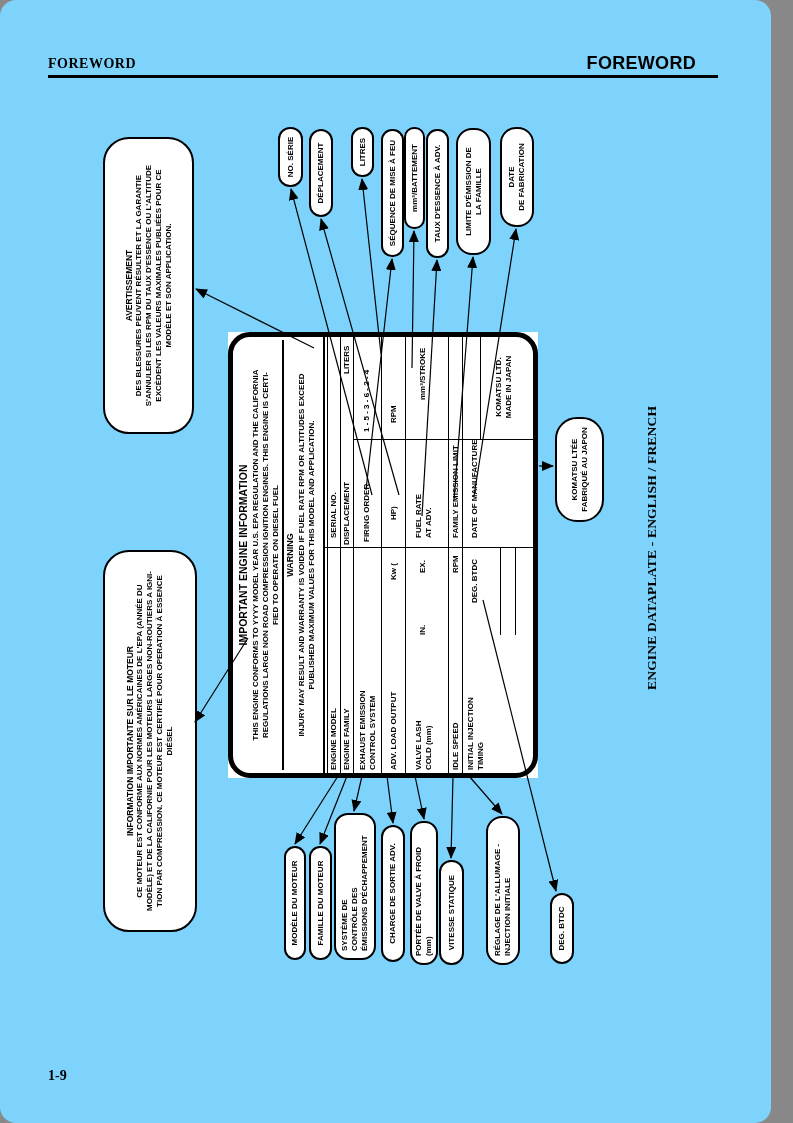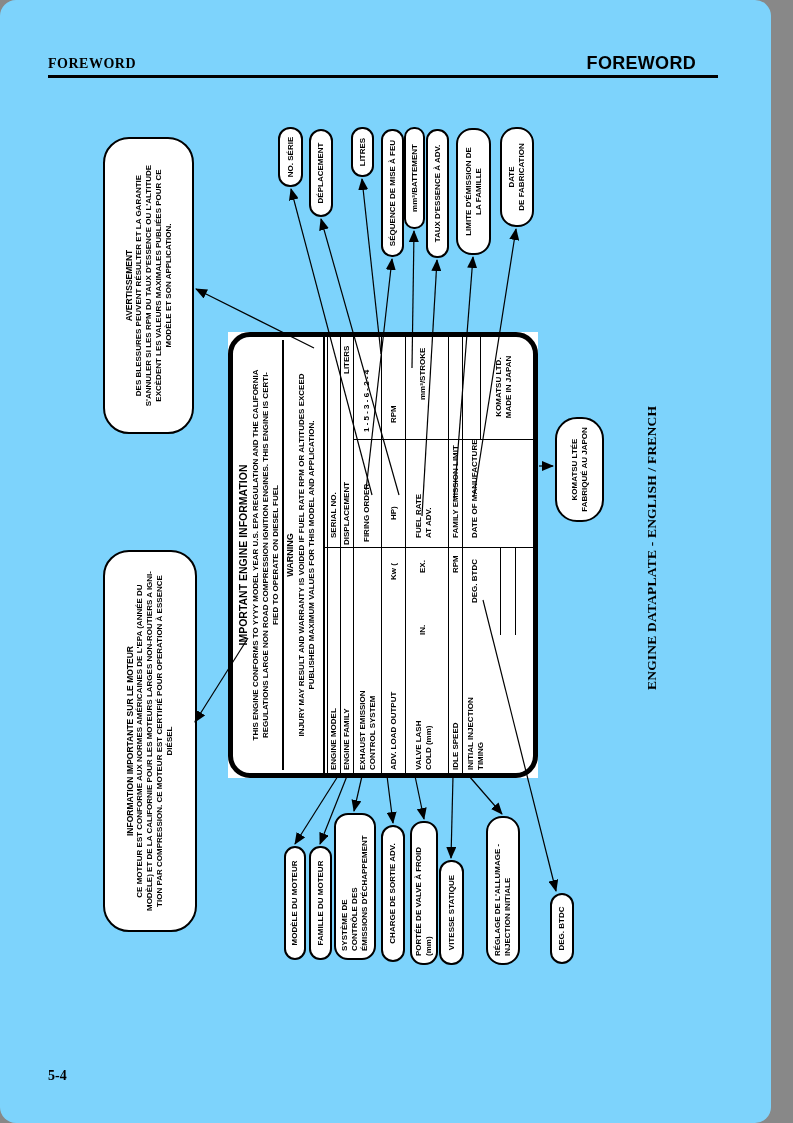--- a/index.html
+++ b/index.html
@@ -218,14 +218,14 @@
       <div class="p-abs f8" style="left:175px;top:242px;">DEG. BTDC</div>
       <div class="p-abs f8" style="left:240px;top:242px;">DATE OF MANUFACTURE</div>
 
       <div class="p-abs f8" style="left:338px;top:266px;width:106px;text-align:center;">KOMATSU LTD.</div>
       <div class="p-abs f8" style="left:338px;top:276px;width:106px;text-align:center;">MADE IN JAPAN</div>
     </div>
 
     <div class="caption">ENGINE DATAPLATE - ENGLISH / FRENCH</div>
   </div>
 
-  <div class="pageno">5-4</div>
+  <div class="pageno">1-9</div>
 </div>
 
 </body></html>

